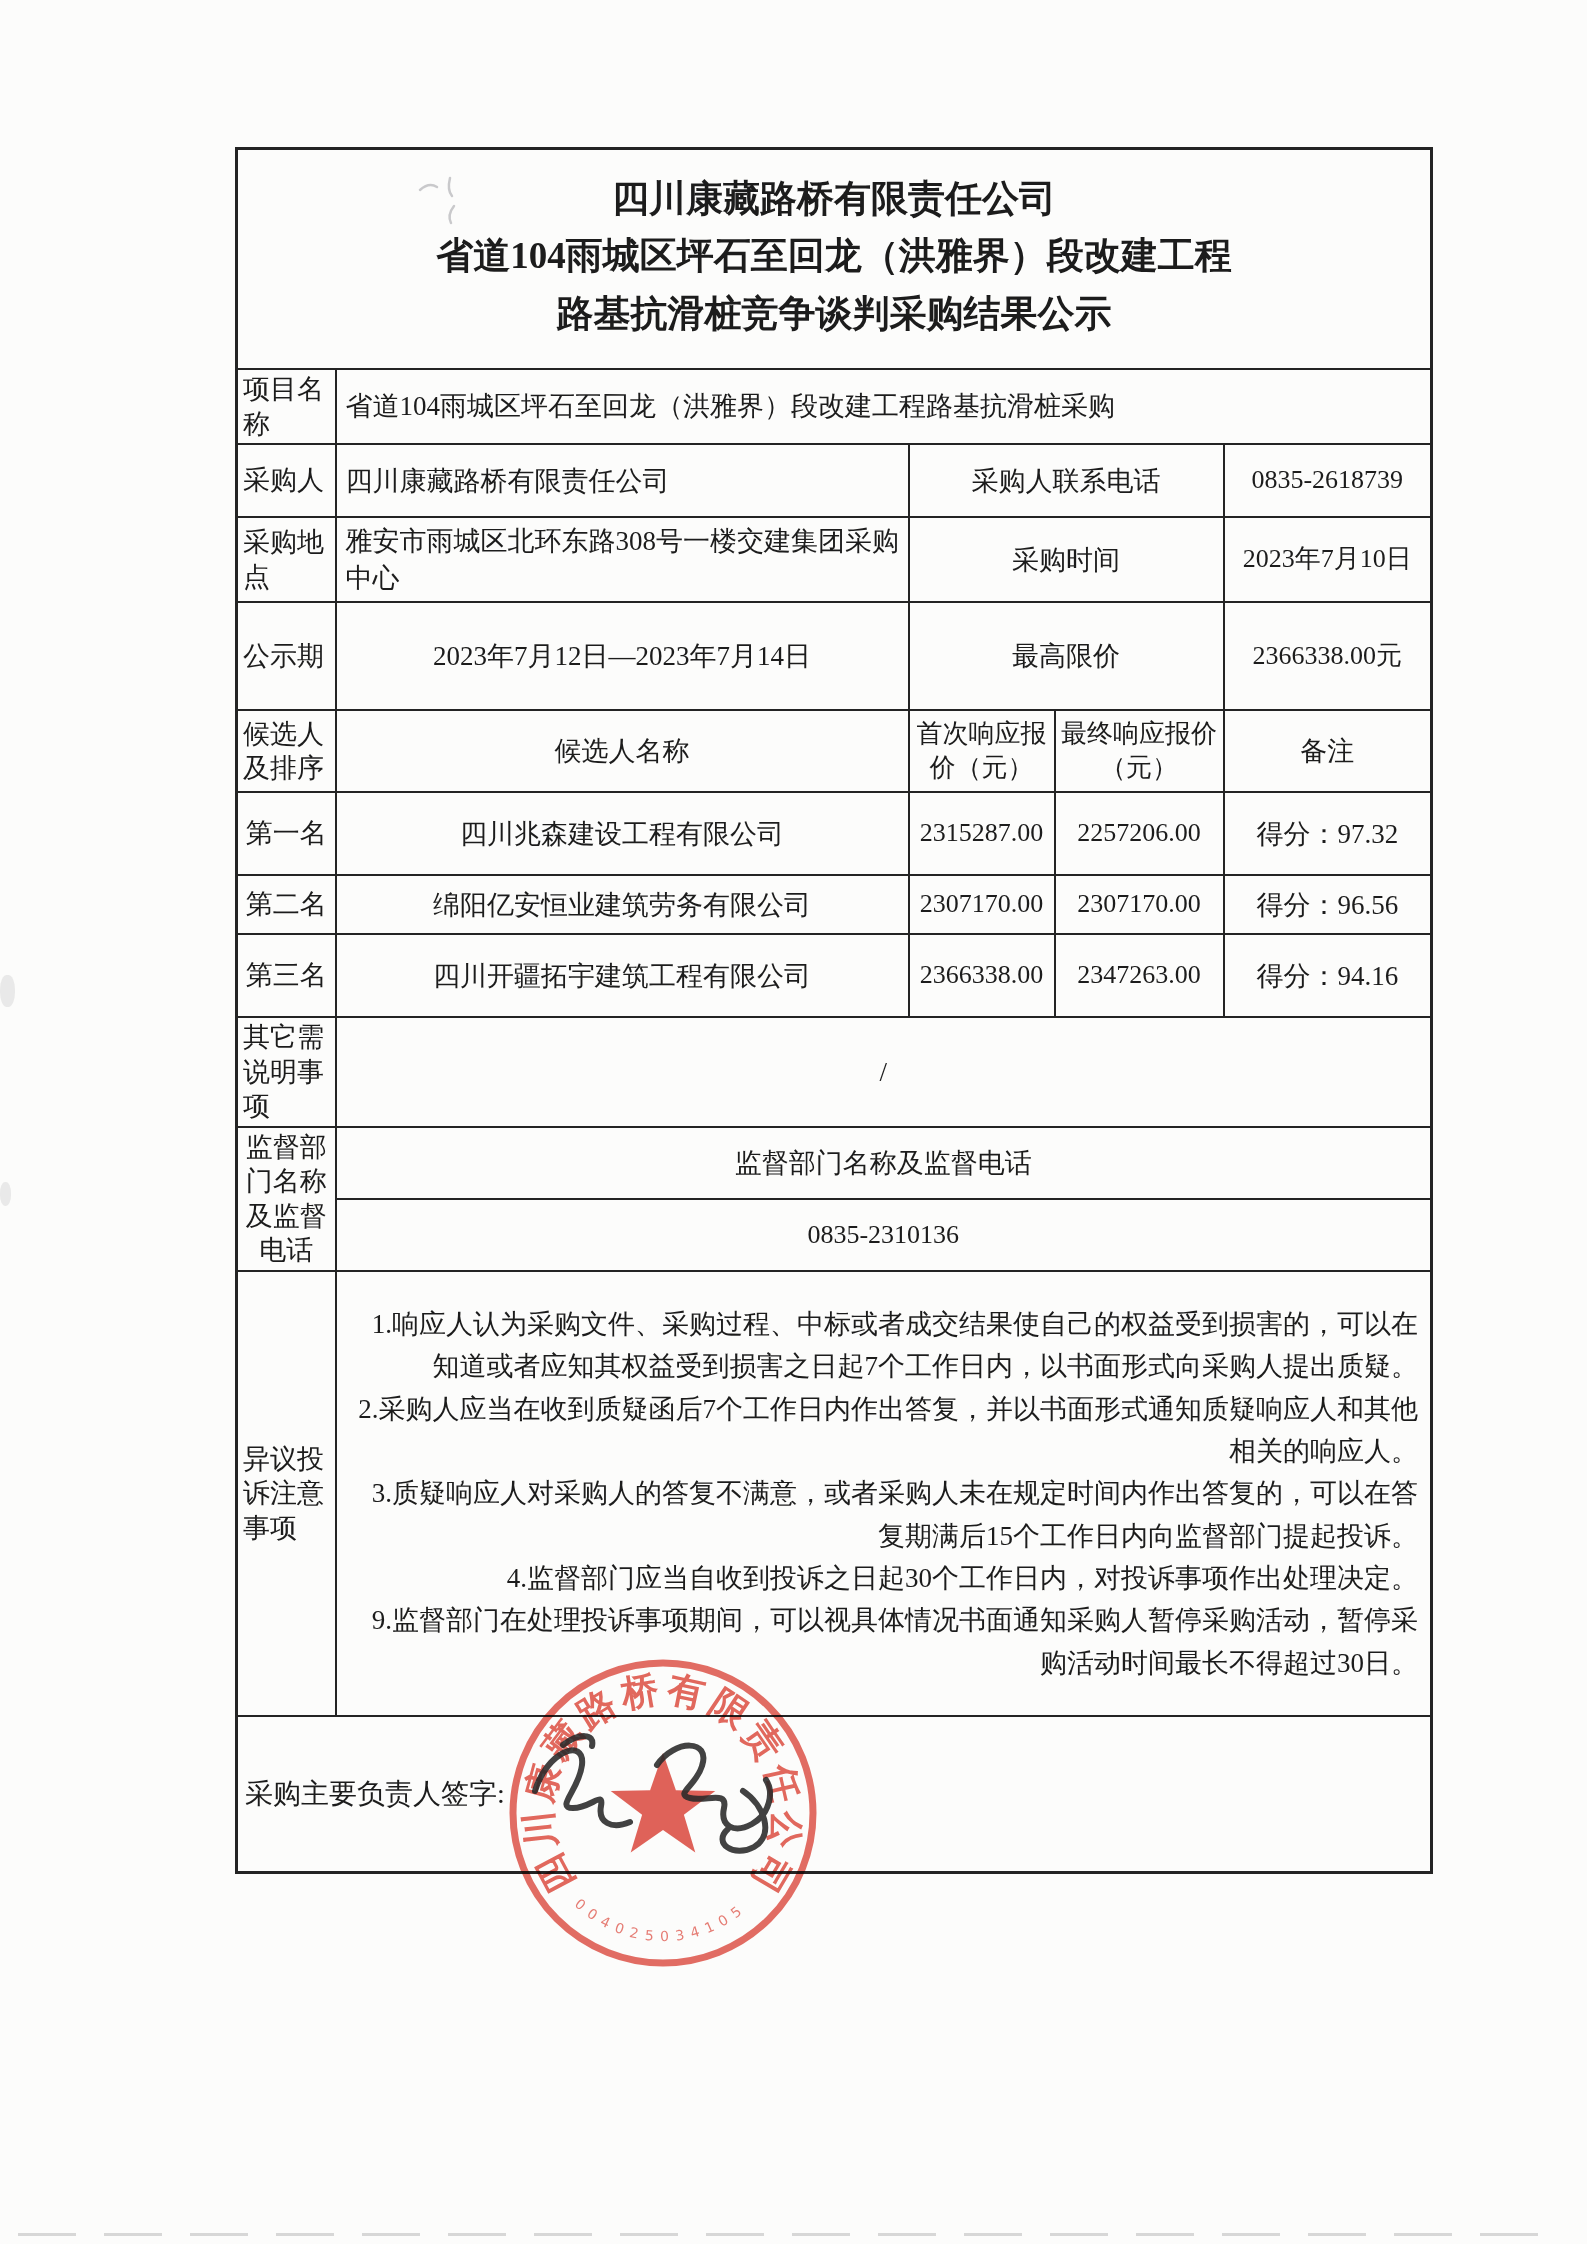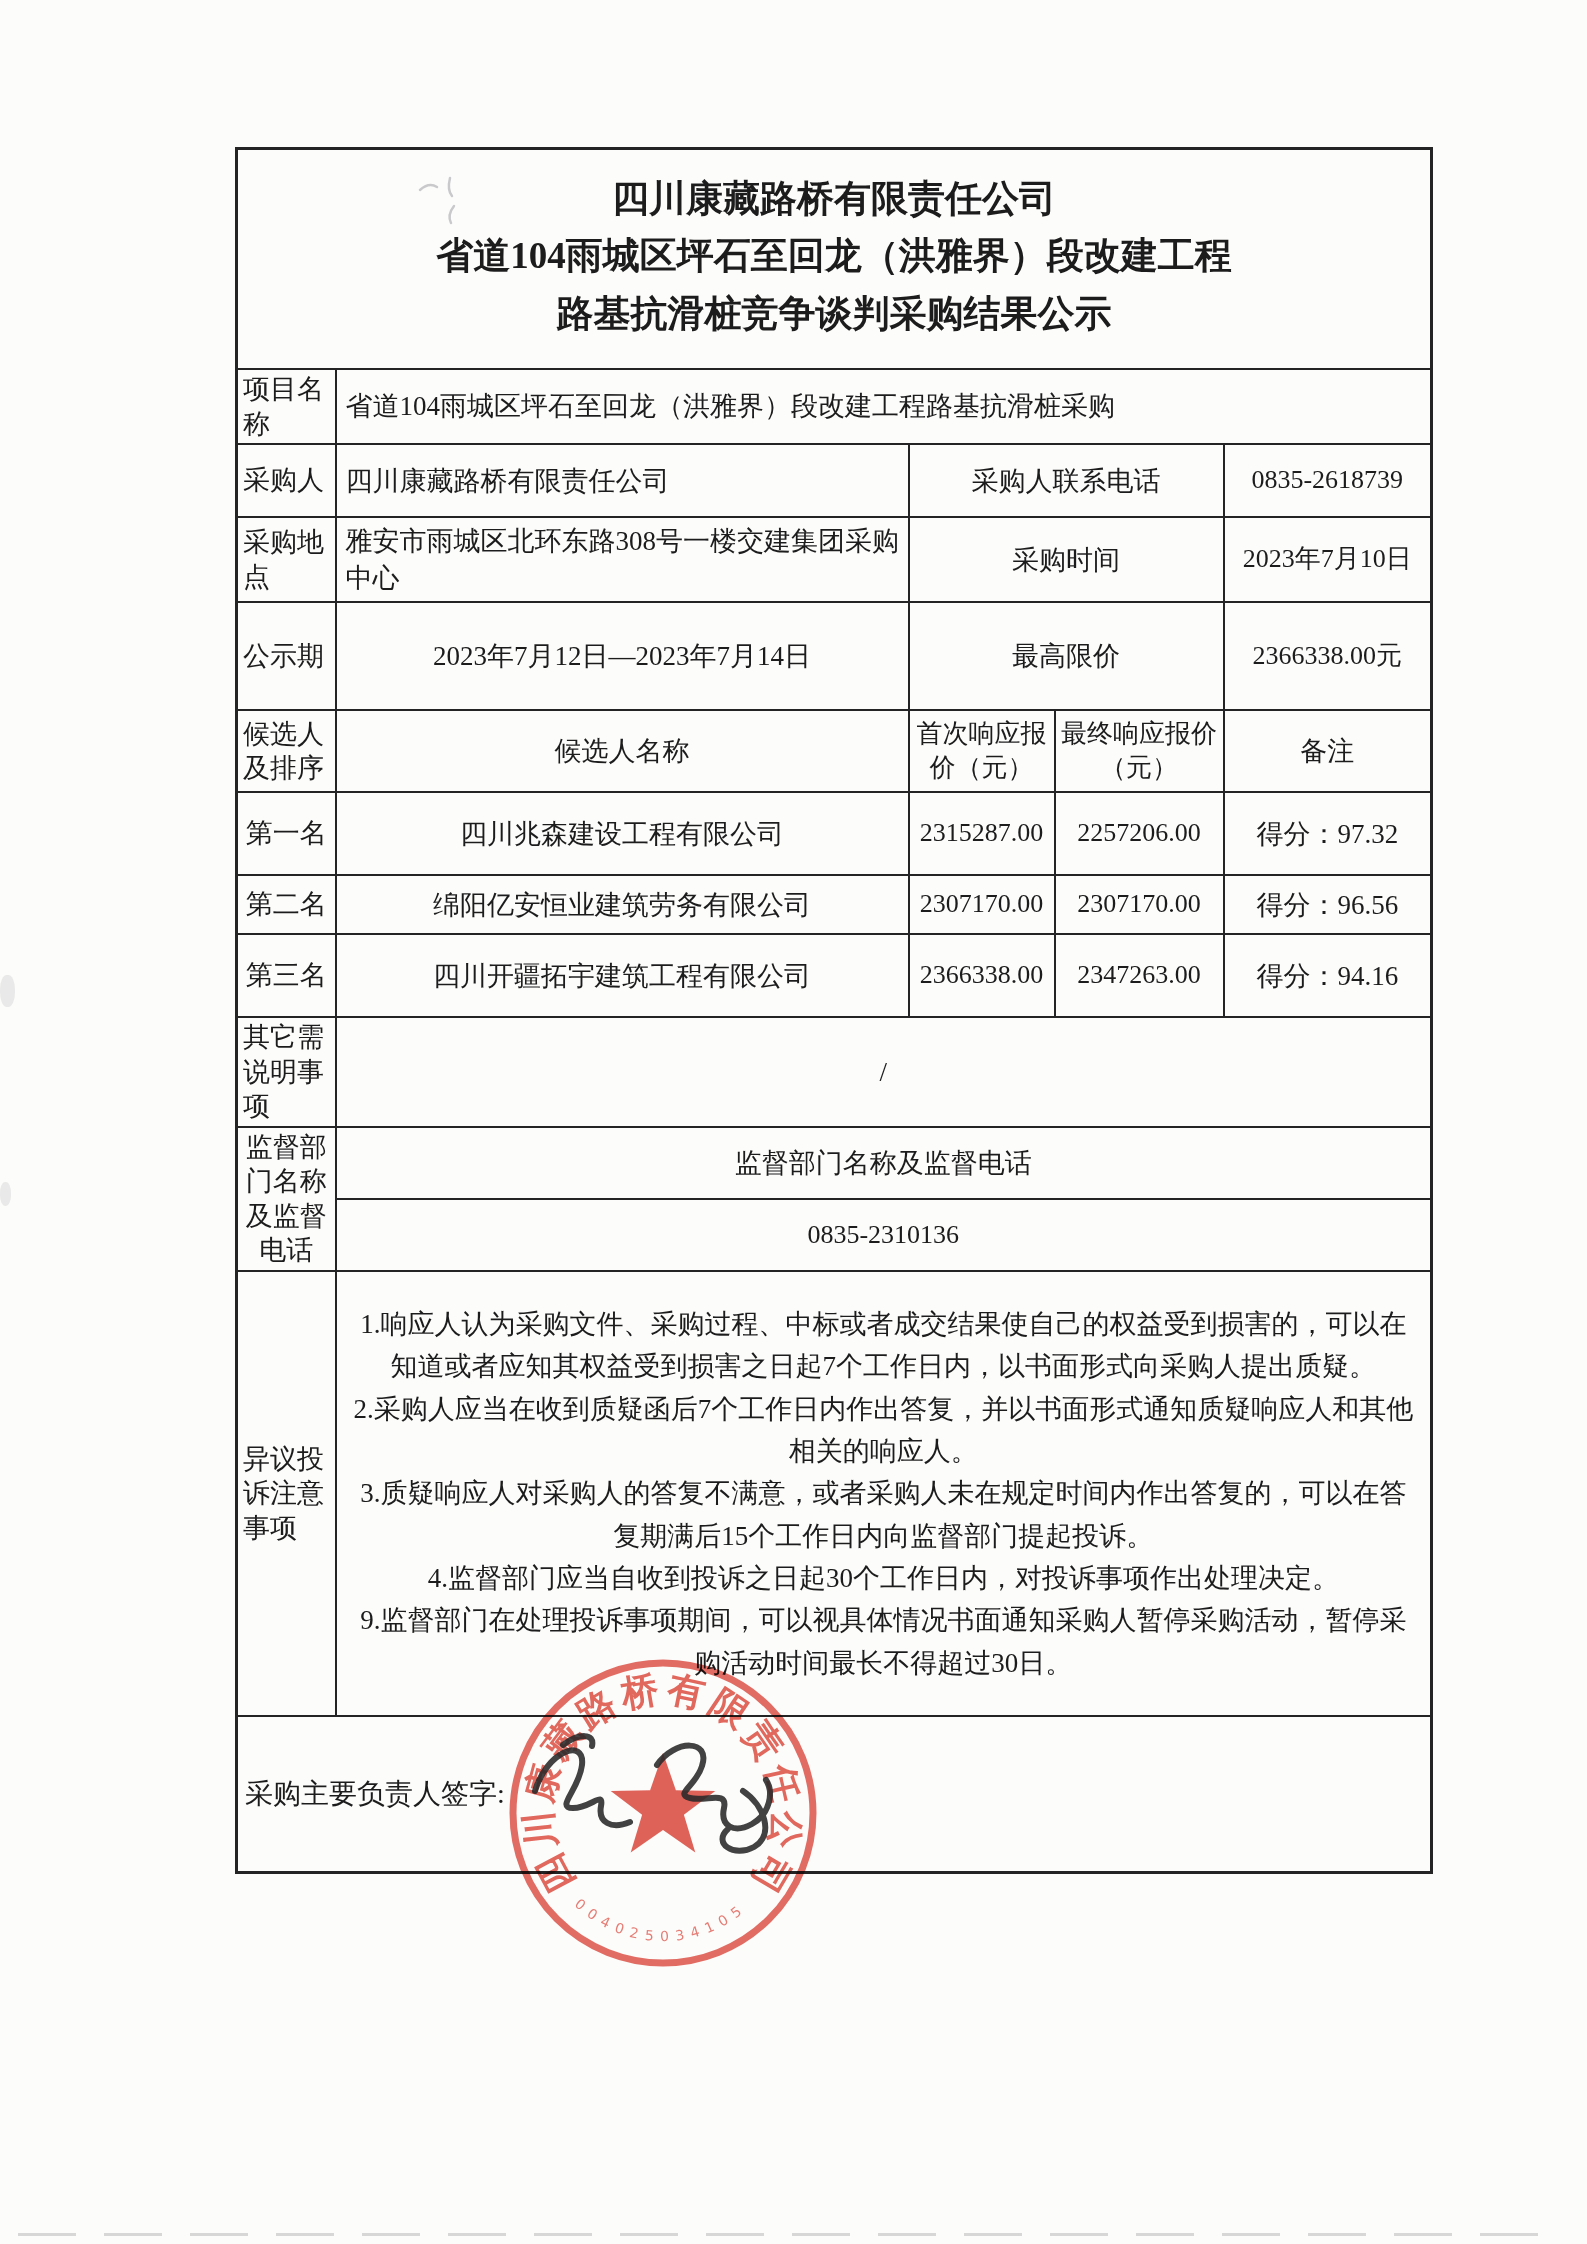--- a/index.html
+++ b/index.html
@@ -26,21 +26,21 @@
     text-align:center;font-weight:bold;font-size:37px;line-height:1.55;
     padding:20px 10px 26px;
   }
   .c{text-align:center;}
   .l{text-align:left;padding-left:9px;}
   .label{padding:2px 5px;line-height:1.28;border-radius:25px;}
   .label-c{padding:2px 4px;line-height:1.28;text-align:center;}
   .hdr{font-size:26px;text-align:center;line-height:1.3;padding:2px 3px;}
   .num{font-size:26px;text-align:center;white-space:nowrap;padding:2px 2px;}
   .obj-cell{padding:8px 12px;font-size:27px;line-height:1.57;}
-  .obj-cell p{margin:0;text-align:center;}
+  .obj-cell p{margin:0;text-align:right;}
   .sign-cell{font-size:28px;padding-left:7px;}
   
   .seal{
     position:absolute;left:443px;top:1593px;width:440px;height:440px;
     mix-blend-mode:multiply;opacity:0.92;pointer-events:none;
   }
   
   .pencil-mark{position:absolute;left:412px;top:168px;width:70px;height:64px;opacity:.5;}
   .smudge{position:absolute;background:#d3d3d2;opacity:.45;border-radius:45%;}
   .smudge1{left:0;top:975px;width:15px;height:32px;}

